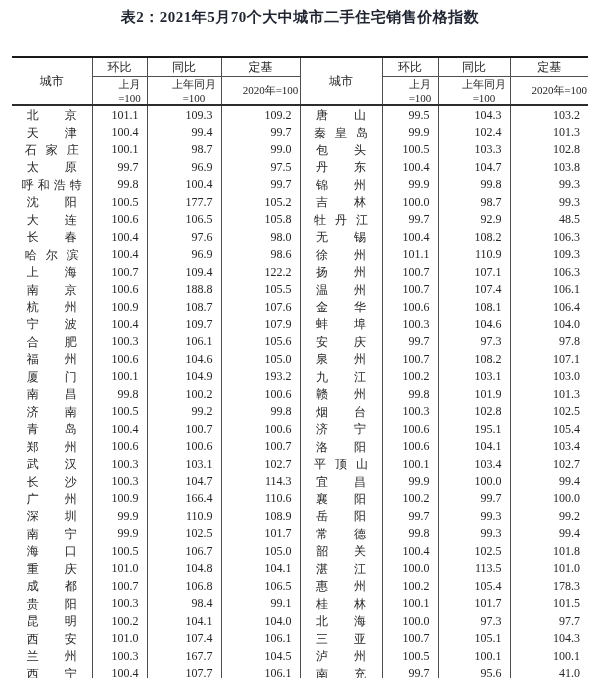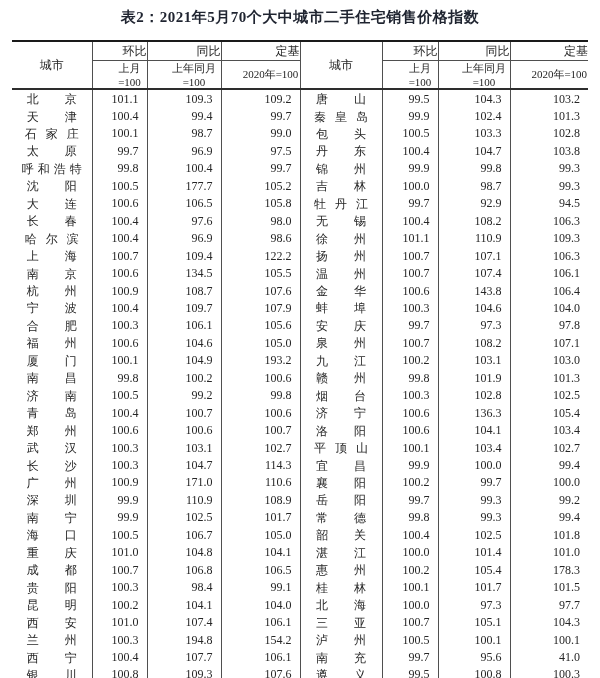--- a/index.html
+++ b/index.html
@@ -11,42 +11,42 @@
   }
   html,body{margin:0;padding:0;}
   body{
     width:600px;height:678px;background:var(--bg);
     font-family:"Liberation Serif","DejaVu Serif",serif;
     color:var(--text);
     -webkit-font-smoothing:antialiased;
   }
   .title{
     text-align:center;font-weight:bold;font-size:15px;line-height:17px;
-    padding-top:9px;margin-bottom:14px;color:var(--title);
+    padding-top:9px;margin-bottom:30px;color:var(--title);
     letter-spacing:0.5px;
   }
   table.idx{
     border-collapse:collapse;table-layout:fixed;
     width:576px;margin:0 12px;
     border-top:2px solid var(--bd-heavy);
     border-bottom:3px solid var(--bd-heavy);
   }
   col.c-city-l{width:80px}
   col.c-mom-l{width:55px}
   col.c-yoy-l{width:74px}
   col.c-base-l{width:79px}
   col.c-city-r{width:82px}
   col.c-mom-r{width:56px}
   col.c-yoy-r{width:72px}
   col.c-base-r{width:78px}
   th{font-weight:normal;font-size:12px;padding:0;text-align:center;color:var(--text);}
   thead tr.h1 th{height:18px;}
   thead tr.h2 th{height:19px;font-size:11px;padding-left:20px;}
   .br{border-right:1px solid var(--bd-light);}
-  .mh{border-bottom:1px solid var(--bd-light);text-align:right;}
+  .mh{border-bottom:1px solid var(--bd-light);}
   .hb{border-bottom:2px solid #2d2d2d;}
   tbody td{
     height:16.4px;font-size:12px;line-height:16.4px;padding:0;
     overflow:hidden;white-space:nowrap;
   }
   td.num{text-align:right;padding-right:8px;font-family:"Liberation Serif","DejaVu Serif",serif;}
   td.city{text-align:center;}
   .cname{display:inline-flex;justify-content:space-between;vertical-align:middle;}
   .cname.n2{width:50px}
   .cname.n3{width:54px}
@@ -198,21 +198,21 @@
           <td class="num br">100.6</td>
           <td class="num br">106.5</td>
           <td class="num br">105.8</td>
           <td class="city br"><span class="cname n3">
               <span>牡</span>
               <span>丹</span>
               <span>江</span>
             </span></td>
           <td class="num br">99.7</td>
           <td class="num br">92.9</td>
-          <td class="num">94.5</td>
+          <td class="num">48.5</td>
         </tr>
         <tr>
           <td class="city br"><span class="cname n2">
               <span>长</span>
               <span>春</span>
             </span></td>
           <td class="num br">100.4</td>
           <td class="num br">97.6</td>
           <td class="num br">98.0</td>
           <td class="city br"><span class="cname n2">
@@ -255,21 +255,21 @@
           <td class="num br">100.7</td>
           <td class="num br">107.1</td>
           <td class="num">106.3</td>
         </tr>
         <tr>
           <td class="city br"><span class="cname n2">
               <span>南</span>
               <span>京</span>
             </span></td>
           <td class="num br">100.6</td>
-          <td class="num br">134.5</td>
+          <td class="num br">188.8</td>
           <td class="num br">105.5</td>
           <td class="city br"><span class="cname n2">
               <span>温</span>
               <span>州</span>
             </span></td>
           <td class="num br">100.7</td>
           <td class="num br">107.4</td>
           <td class="num">106.1</td>
         </tr>
         <tr>
@@ -278,21 +278,21 @@
               <span>州</span>
             </span></td>
           <td class="num br">100.9</td>
           <td class="num br">108.7</td>
           <td class="num br">107.6</td>
           <td class="city br"><span class="cname n2">
               <span>金</span>
               <span>华</span>
             </span></td>
           <td class="num br">100.6</td>
-          <td class="num br">143.8</td>
+          <td class="num br">108.1</td>
           <td class="num">106.4</td>
         </tr>
         <tr>
           <td class="city br"><span class="cname n2">
               <span>宁</span>
               <span>波</span>
             </span></td>
           <td class="num br">100.4</td>
           <td class="num br">109.7</td>
           <td class="num br">107.9</td>
@@ -390,21 +390,21 @@
               <span>岛</span>
             </span></td>
           <td class="num br">100.4</td>
           <td class="num br">100.7</td>
           <td class="num br">100.6</td>
           <td class="city br"><span class="cname n2">
               <span>济</span>
               <span>宁</span>
             </span></td>
           <td class="num br">100.6</td>
-          <td class="num br">136.3</td>
+          <td class="num br">195.1</td>
           <td class="num">105.4</td>
         </tr>
         <tr>
           <td class="city br"><span class="cname n2">
               <span>郑</span>
               <span>州</span>
             </span></td>
           <td class="num br">100.6</td>
           <td class="num br">100.6</td>
           <td class="num br">100.7</td>
@@ -448,21 +448,21 @@
           <td class="num br">99.9</td>
           <td class="num br">100.0</td>
           <td class="num">99.4</td>
         </tr>
         <tr>
           <td class="city br"><span class="cname n2">
               <span>广</span>
               <span>州</span>
             </span></td>
           <td class="num br">100.9</td>
-          <td class="num br">171.0</td>
+          <td class="num br">166.4</td>
           <td class="num br">110.6</td>
           <td class="city br"><span class="cname n2">
               <span>襄</span>
               <span>阳</span>
             </span></td>
           <td class="num br">100.2</td>
           <td class="num br">99.7</td>
           <td class="num">100.0</td>
         </tr>
         <tr>
@@ -519,21 +519,21 @@
               <span>庆</span>
             </span></td>
           <td class="num br">101.0</td>
           <td class="num br">104.8</td>
           <td class="num br">104.1</td>
           <td class="city br"><span class="cname n2">
               <span>湛</span>
               <span>江</span>
             </span></td>
           <td class="num br">100.0</td>
-          <td class="num br">101.4</td>
+          <td class="num br">113.5</td>
           <td class="num">101.0</td>
         </tr>
         <tr>
           <td class="city br"><span class="cname n2">
               <span>成</span>
               <span>都</span>
             </span></td>
           <td class="num br">100.7</td>
           <td class="num br">106.8</td>
           <td class="num br">106.5</td>
@@ -592,22 +592,22 @@
           <td class="num br">100.7</td>
           <td class="num br">105.1</td>
           <td class="num">104.3</td>
         </tr>
         <tr>
           <td class="city br"><span class="cname n2">
               <span>兰</span>
               <span>州</span>
             </span></td>
           <td class="num br">100.3</td>
-          <td class="num br">194.8</td>
-          <td class="num br">154.2</td>
+          <td class="num br">167.7</td>
+          <td class="num br">104.5</td>
           <td class="city br"><span class="cname n2">
               <span>泸</span>
               <span>州</span>
             </span></td>
           <td class="num br">100.5</td>
           <td class="num br">100.1</td>
           <td class="num">100.1</td>
         </tr>
         <tr>
           <td class="city br"><span class="cname n2">

